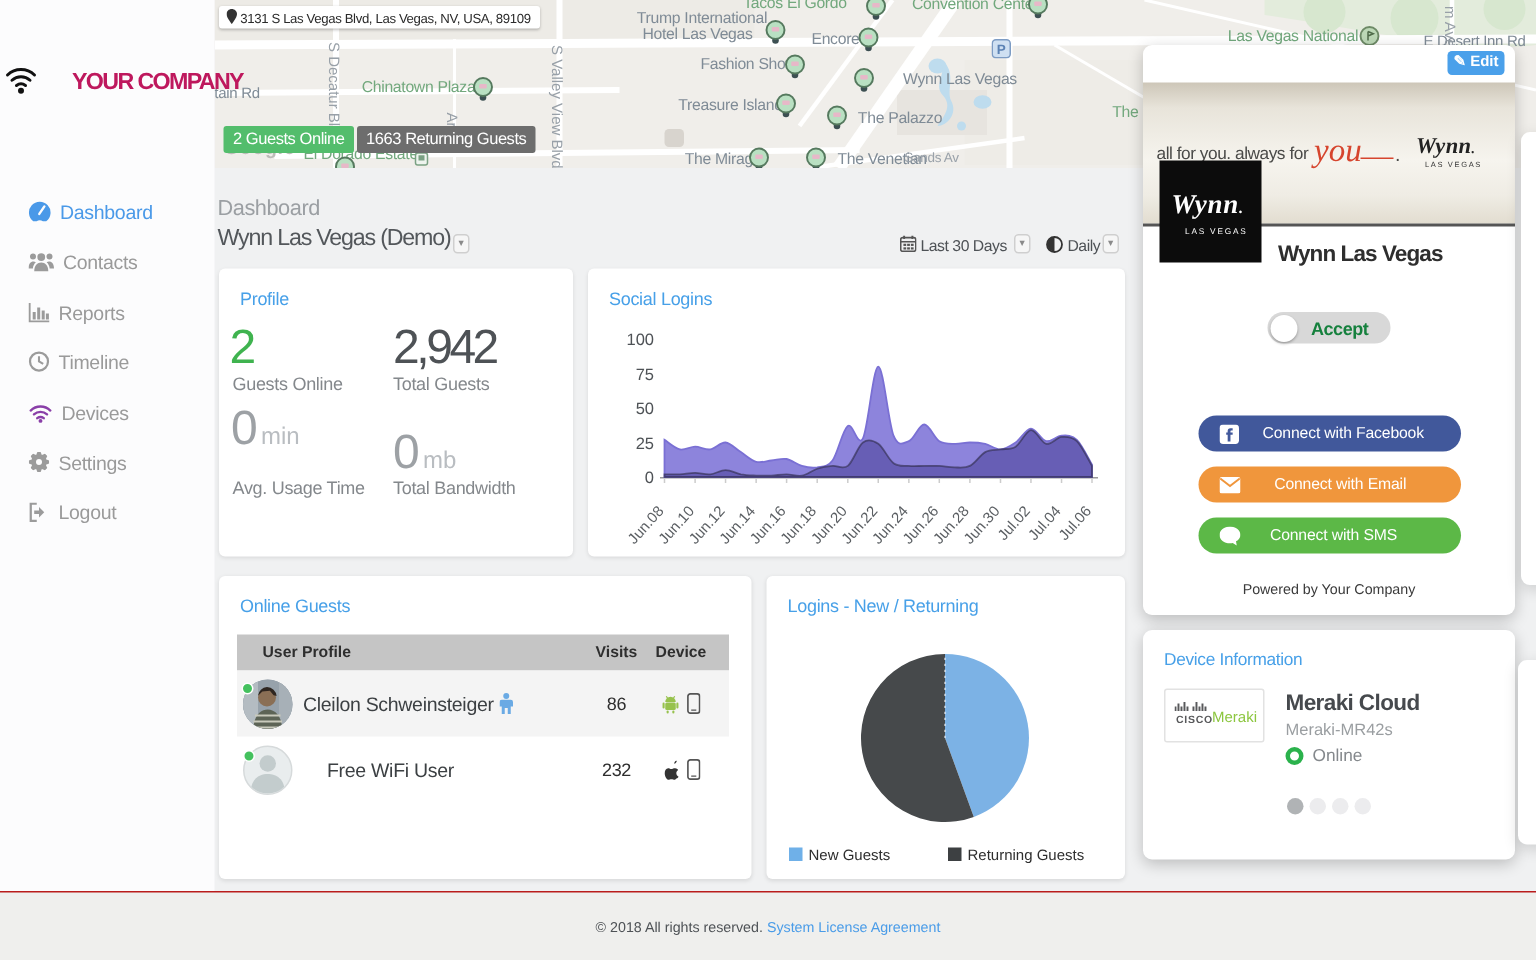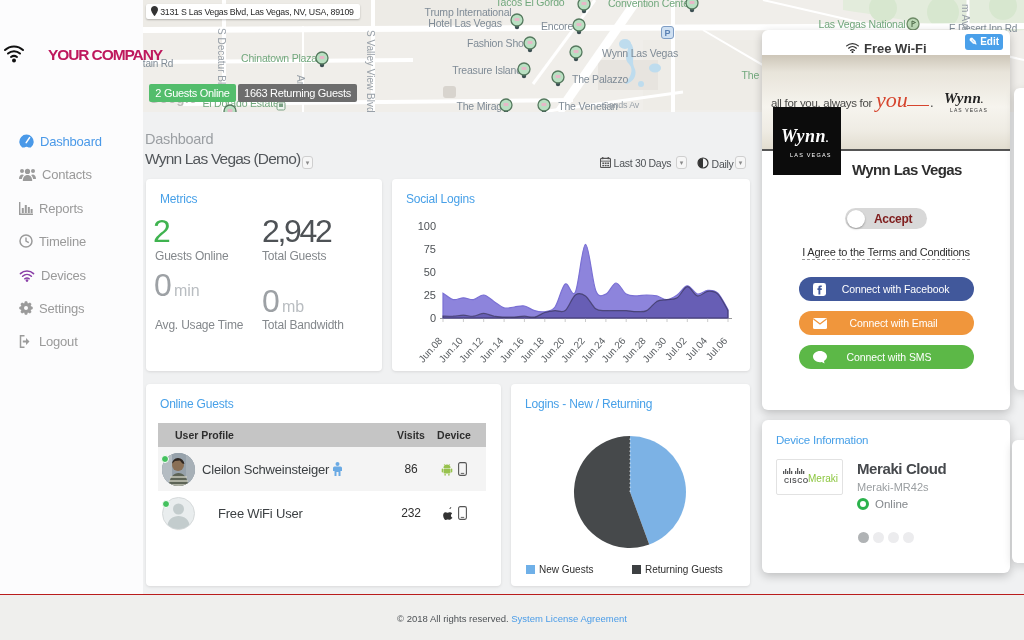--- a/index.html
+++ b/index.html
@@ -307,21 +307,21 @@
 <div class="ctl" style="left:697px">
   <svg width="12" height="12" viewBox="0 0 12 12" style="vertical-align:-1.5px">
       <circle cx="6" cy="6" r="5" fill="none" stroke="#333" stroke-width="1.2"></circle>
       <path d="M6 1.2 A4.8 4.8 0 0 0 6 10.8 Z" fill="#333"></path>
     </svg>
   Daily
 </div>
 <div class="selbox abs" style="left:735px;top:156px">▾</div>
 
 <div id="card-metrics" class="card">
-  <div class="cardtitle">Metrics</div>
+  <div class="cardtitle">Profile</div>
   <div class="bignum" style="left:7px;top:34px"><span class="green">2</span></div>
   <div class="mlabel" style="left:9px;top:70px">Guests Online</div>
   <div class="bignum" style="left:116px;top:34px">2,942</div>
   <div class="mlabel" style="left:116px;top:70px">Total Guests</div>
   <div class="bignum faded" style="left:8px;top:88px">0<span class="unit"> min</span></div>
   <div class="mlabel" style="left:9px;top:139px">Avg. Usage Time</div>
   <div class="bignum faded" style="left:116px;top:104px">0<span class="unit"> mb</span></div>
   <div class="mlabel" style="left:116px;top:139px">Total Bandwidth</div>
 </div>
 
@@ -452,70 +452,59 @@
       <line x1="0" y1="0" x2="0" y2="-56" stroke="rgba(255,255,255,0.7)" stroke-width="1" stroke-dasharray="1.5,2.5"></line>
     </g>
     <rect x="15" y="181" width="9" height="9" fill="#6fb0e8"></rect>
     <text x="28" y="189" font-size="10" fill="#2e2e2e" font-family="Liberation Sans">New Guests</text>
     <rect x="121" y="181" width="9" height="9" fill="#3d4042"></rect>
     <text x="134" y="189" font-size="10" fill="#2e2e2e" font-family="Liberation Sans">Returning Guests</text>
   </svg>
 </div>
 
 <div id="splash" class="card abs">
-  <div style="position:absolute;width:100%;top:11px;text-align:center;font-size:13px;font-weight:bold;color:#3a3a3a">
-    <svg width="15" height="11" viewBox="0 0 22 17">
-        <g fill="none" stroke="#333" stroke-width="2" stroke-linecap="round">
-          <path d="M2 6 A13 13 0 0 1 20 6"></path>
-          <path d="M5 9.5 A9 9 0 0 1 17 9.5"></path>
-          <path d="M8 13 A5 5 0 0 1 14 13"></path>
-        </g>
-        <circle cx="11" cy="15.5" r="1.6" fill="#333"></circle>
-      </svg>
-    Free Wi-Fi
-  </div>
   <div style="position:absolute;right:7px;top:4px;width:38px;height:16px;background:#4aa0ea;border-radius:3px;color:#fff;font-size:10px;font-weight:bold;text-align:center;line-height:16px">✎ Edit</div>
   <div id="banner" style="position:absolute;left:0;top:25px;width:248px;height:96px;background:linear-gradient(180deg,#cdc6b8 0%,#e8e4da 18%,#f6f4ee 55%,#efece4 80%,#e2ddd0 100%);border-bottom:2px solid #555;overflow:hidden">
     <div style="position:absolute;left:9px;top:42px;font-size:11.5px;color:#4a4a48;letter-spacing:-0.3px">all for you. always for</div>
     <div style="position:absolute;left:114px;top:32px;font-family:'Liberation Serif',serif;font-style:italic;font-size:22px;color:#d6452e">you</div>
     <div style="position:absolute;left:145px;top:50px;width:22px;border-top:1.5px solid #d6452e"></div>
     <div style="position:absolute;left:168px;top:40px;font-size:13px;color:#4a4a48">.</div>
     <div style="position:absolute;left:182px;top:35px;font-family:'Liberation Serif',serif;font-style:italic;font-weight:bold;font-size:15px;color:#222;letter-spacing:0.3px">Wynn<span style="font-size:9px">.</span></div>
     <div style="position:absolute;left:188px;top:52px;font-size:5px;color:#333;letter-spacing:1.1px;white-space:nowrap">LAS VEGAS</div>
   </div>
   <div id="blacksq" style="position:absolute;left:11px;top:77px;width:68px;height:68px;background:#0c0c0c">
     <div style="position:absolute;left:8px;top:19px;font-family:'Liberation Serif',serif;font-style:italic;font-weight:bold;font-size:18px;color:#fff;letter-spacing:0.5px">Wynn<span style="font-size:11px">.</span></div>
     <div style="position:absolute;left:17px;top:45px;font-size:5.5px;color:#fff;letter-spacing:1.2px;white-space:nowrap">LAS VEGAS</div>
   </div>
   <div style="position:absolute;left:90px;top:131px;font-size:15px;font-weight:bold;letter-spacing:-0.6px;color:#2e2e2e">Wynn Las Vegas</div>
   <div style="position:absolute;left:83px;top:178px;width:82px;height:21px;background:#d8d8d8;border-radius:10.5px">
     <div style="position:absolute;left:2px;top:1.5px;width:18px;height:18px;background:#fff;border-radius:50%;box-shadow:0 1px 2px rgba(0,0,0,0.3)"></div>
-    <div style="position:absolute;left:29px;top:4px;font-size:12px;font-weight:bold;letter-spacing:-0.3px;color:#7f1d1d">Accept</div>
-  </div>
-  <div style="position:absolute;width:100%;top:212px;text-align:center"><span style="font-size:11px;letter-spacing:-0.2px;color:#2e2e2e;border-bottom:1px dashed #999;padding-bottom:1px">I Agree to the Terms and Conditions</span></div>
+    <div style="position:absolute;left:29px;top:4px;font-size:12px;font-weight:bold;letter-spacing:-0.3px;color:#15803d">Accept</div>
+  </div>
   <div class="connbtn" style="top:247px;background:#41589b">
     <svg width="13" height="13" viewBox="0 0 16 16">
         <rect width="16" height="16" rx="3" fill="#fff"></rect>
         <path d="M10.8 8.5 H9 V14 H6.7 V8.5 H5.5 V6.6 H6.7 V5.3 C6.7 3.9 7.4 3 9 3 H10.8 V4.9 H9.8 C9.2 4.9 9 5.2 9 5.7 V6.6 H10.8 Z" fill="#41589b"></path>
       </svg>
     <span style="margin-left:18px">Connect with Facebook</span>
   </div>
   <div class="connbtn" style="top:281px;background:#f0963c">
     <svg width="14" height="11" viewBox="0 0 14 11">
         <rect x="0" y="0" width="14" height="11" rx="1.5" fill="#fff"></rect>
         <path d="M0.5 1 L7 6 L13.5 1" fill="none" stroke="#f0963c" stroke-width="1.3"></path>
       </svg>
     <span style="margin-left:14px">Connect with Email</span>
   </div>
   <div class="connbtn" style="top:315px;background:#5cb847">
     <svg width="14" height="13" viewBox="0 0 14 13">
         <path d="M7 0 C3.1 0 0 2.5 0 5.6 C0 8.7 3.1 11.2 7 11.2 C7.6 11.2 8.2 11.1 8.8 11 L11.5 12.6 L11 9.9 C12.8 8.9 14 7.3 14 5.6 C14 2.5 10.9 0 7 0 Z" fill="#fff"></path>
       </svg>
     <span style="margin-left:5px">Connect with SMS</span>
   </div>
+  <div style="position:absolute;width:100%;top:358px;text-align:center;font-size:9.5px;color:#3a3a3a">Powered by Your Company</div>
 </div>
 
 <div id="devcard" class="card abs">
   <div style="position:absolute;left:14px;top:14px;font-size:11.5px;letter-spacing:-0.2px;color:#47a0e8">Device Information</div>
   <div style="position:absolute;left:14px;top:39px;width:67px;height:36px;border:1px solid #e2e2e2;border-radius:2px">
     <svg width="26" height="10" viewBox="0 0 26 10" style="position:absolute;left:6px;top:7px">
       <g fill="#58595b">
           <rect x="0" y="4" width="1.3" height="3"></rect>
           <rect x="2" y="2" width="1.3" height="5"></rect>
           <rect x="4" y="4" width="1.3" height="3"></rect>

